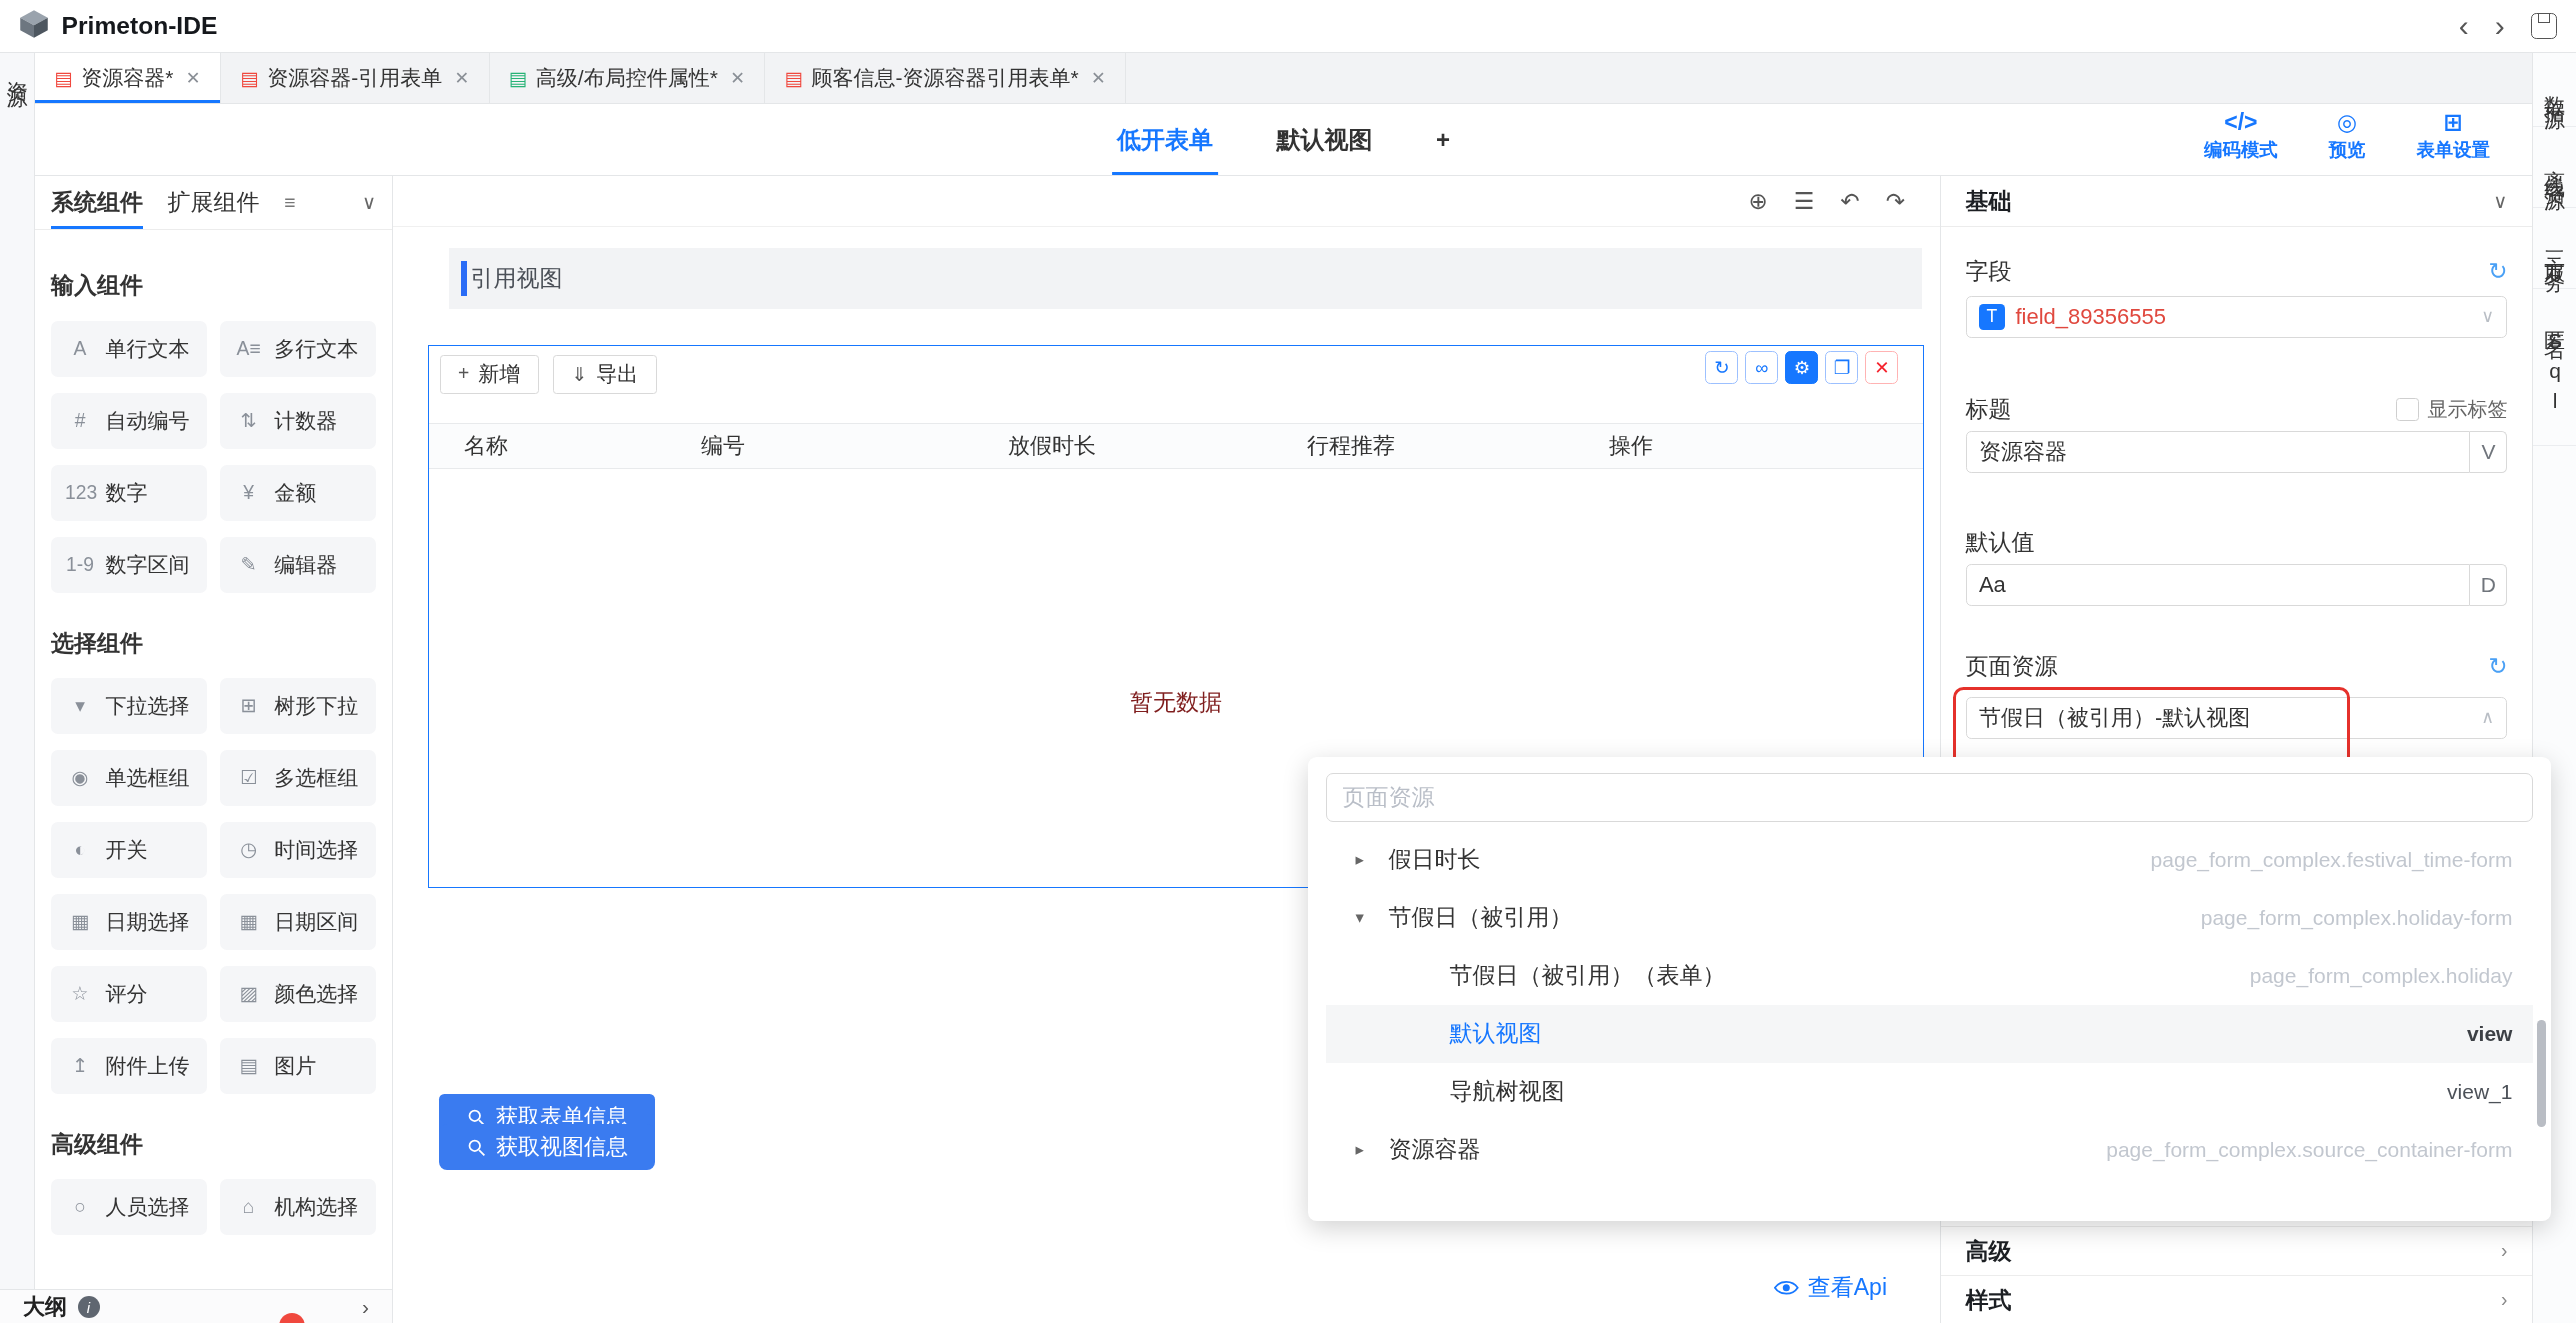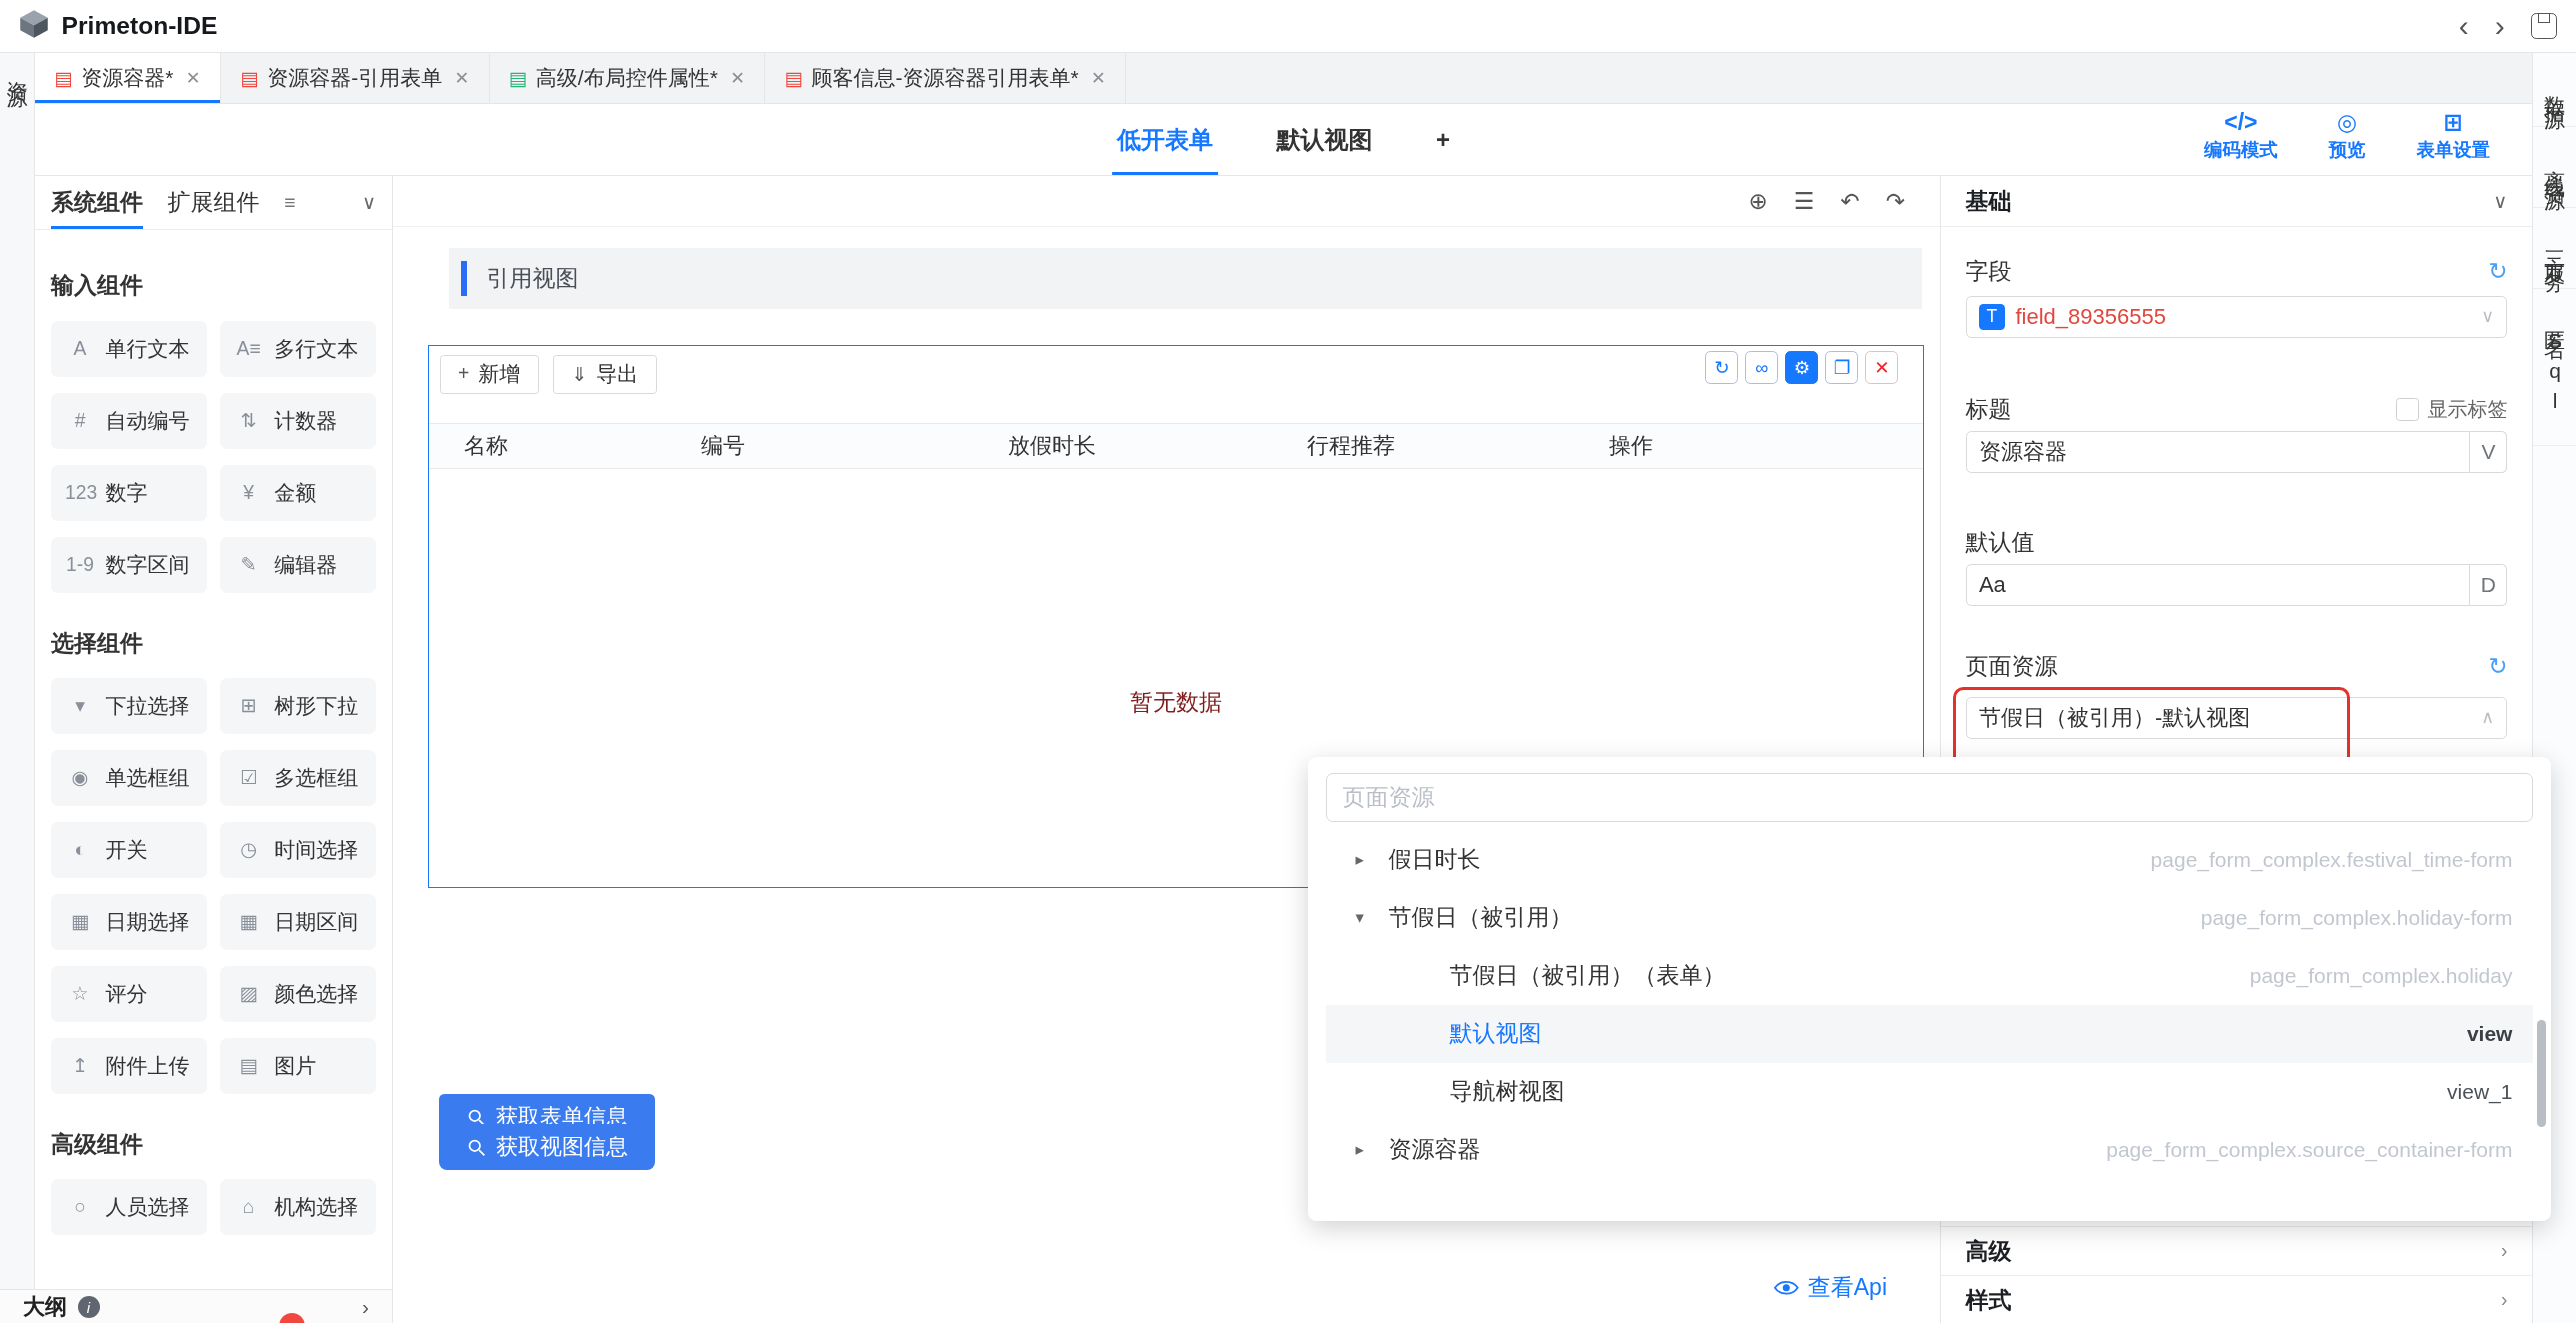--- a/index.html
+++ b/index.html
@@ -72,21 +72,21 @@
     display:flex; align-items:center; justify-content:center; font-style:italic; }
   .outline-chevron { margin-left:auto; color:#555; font-size:21px; }
   .red-dot { position:absolute; left:279px; top:23px; width:26px; height:26px; background:#f0483e; border-radius:50%; }
 
   
   .canvas { position:absolute; left:393px; top:176px; width:1547px; height:1148px; background:#fff; }
   .canvas-top { height:51px; border-bottom:0.9px solid #f0f0f0; display:flex; align-items:center;
     justify-content:flex-end; padding-right:35px; gap:26px; color:#555; font-size:23px; }
   .cicon-btn { cursor:pointer; }
   .sec-bar { position:absolute; left:56px; width:1473px; height:61px; background:#f2f3f5;
-    display:flex; align-items:center; gap:20px; padding-left:12.3px; }
+    display:flex; align-items:center; gap:4px; padding-left:12.3px; }
   .sec-bar .accent { width:5.3px; height:35px; background:#2a6cf6; }
   .sec-title { font-size:23px; color:#4a4f57; }
   .sec1 { top:72px; } .sec2 { top:808px; }
 
   .grid-container { position:absolute; left:35px; top:169px; width:1496px; height:543px;
     border:1.8px solid #1677ff; background:#fff; }
   .grid-toolbar { position:absolute; left:10.5px; top:8.8px; display:flex; gap:14px; }
   .gbtn { height:39px; padding:0 17.6px; border:0.9px solid #d9d9d9; border-radius:3.5px; background:#fff;
     display:flex; align-items:center; gap:8.8px; font-size:21px; color:#333; cursor:pointer; }
   .gbtn .gico { color:#555; font-size:19.3px; }

